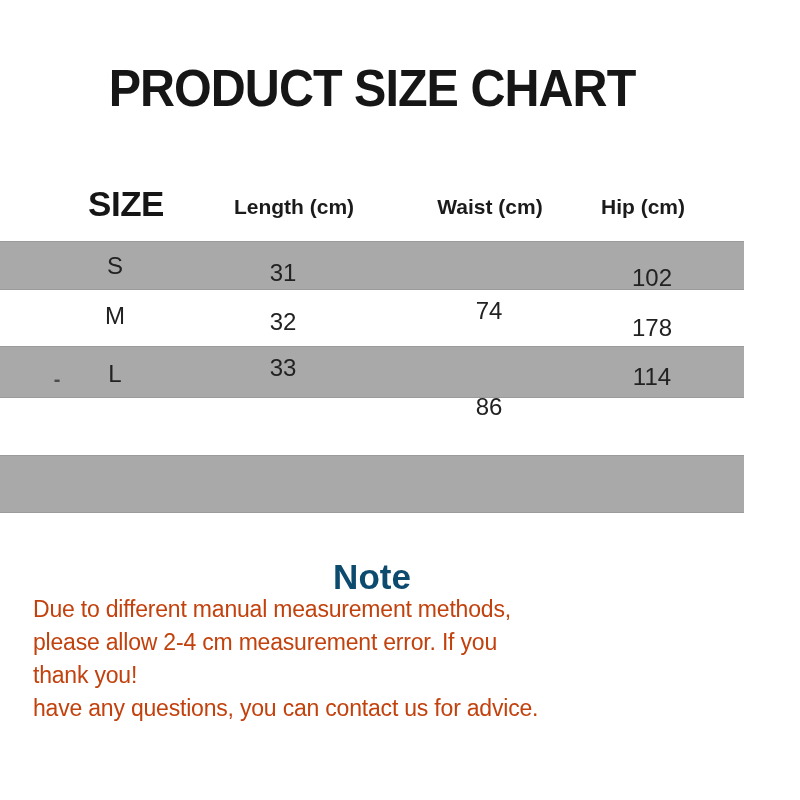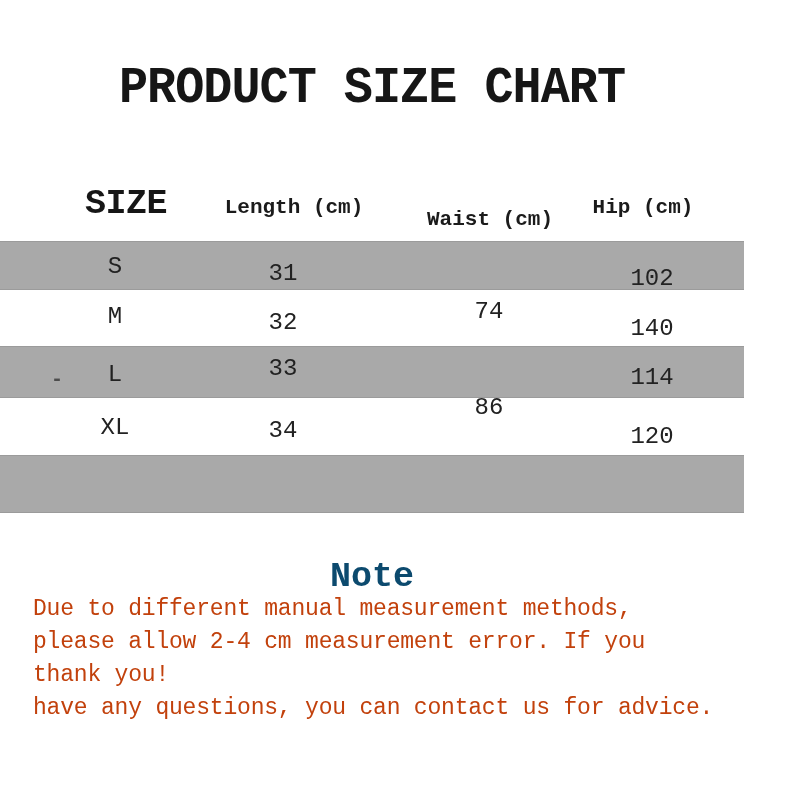--- a/index.html
+++ b/index.html
@@ -1,36 +1,36 @@
 <!DOCTYPE html>
 <html><head>
 <meta charset="utf-8">
 <style>
   html,body{margin:0;padding:0;background:#fff;}
   .canvas{
     position:relative;width:744px;height:800px;background:#ffffff;
-    font-family:Liberation Mono, monospace;color:#1a1a1a;overflow:hidden;
+    font-family:Liberation Sans, sans-serif;color:#1a1a1a;overflow:hidden;
   }
   
   .page-title{
     position:absolute;left:50%;top:88px;
     transform:translate(-50%,-50%) scaleX(0.95);
     font-size:51px;font-weight:700;letter-spacing:-1px;
     color:#161616;white-space:nowrap;
   }
   
   .size-header{
     position:absolute;left:126px;top:204px;transform:translate(-50%,-50%);
     font-size:35px;font-weight:700;letter-spacing:-0.5px;color:#161616;
   }
   .col-header{
     position:absolute;top:207px;transform:translate(-50%,-50%);
     font-size:21px;font-weight:700;color:#1b1b1b;white-space:nowrap;
   }
-  .col-length{left:294px;} .col-waist{left:490px;margin-top:12px;} .col-hip{left:643px;}
+  .col-length{left:294px;} .col-waist{left:490px;} .col-hip{left:643px;}
   
   .row,.band{position:absolute;left:0;right:0;}
   .band-gray{
     background:#a9a9a9;
     border-top:1px solid #9b9b9b;border-bottom:1px solid #9b9b9b;
     box-sizing:border-box;
   }
   .row-s {top:241px;height:49px;}
   .row-m {top:290px;height:56px;}
   .row-l {top:346px;height:52px;}
@@ -74,36 +74,30 @@
     <span class="cell c0" style="--dy:0px">S</span>
     <span class="cell c1" style="--dy:7px">31</span>
     <span class="cell c2" style="--dy:6px">74</span>
     <span class="cell c3" style="--dy:12px">102</span>
   </div>
 
   <div class="row row-m">
     <span class="cell c0" style="--dy:-2px">M</span>
     <span class="cell c1" style="--dy:4px">32</span>
     <span class="cell c2" style="--dy:4px">70</span>
-    <span class="cell c3" style="--dy:10px">140</span>
+    <span class="cell c3" style="--dy:10px">178</span>
   </div>
 
   <div class="row row-l band-gray">
     <span class="cell c0" style="--dy:2px">L</span>
     <span class="cell c1" style="--dy:-4px">33</span>
     <span class="cell c2" style="--dy:-4px">86</span>
     <span class="cell c3" style="--dy:5px">114</span>
   </div>
 
-  <div class="row row-xl">
-    <span class="cell c0" style="--dy:0px">XL</span>
-    <span class="cell c1" style="--dy:3px">34</span>
-    <span class="cell c2" style="--dy:3px">92</span>
-    <span class="cell c3" style="--dy:9px">120</span>
-  </div>
 
   <div class="band band-empty band-gray"></div>
 
   <span class="stray-dash">-</span>
 
   <div class="note-heading">Note</div>
   <div class="note-text">
     <div class="note-line">Due to different manual measurement methods,</div>
     <div class="note-line">please allow 2-4 cm measurement error. If you</div>
     <div class="note-line">thank you!</div>

